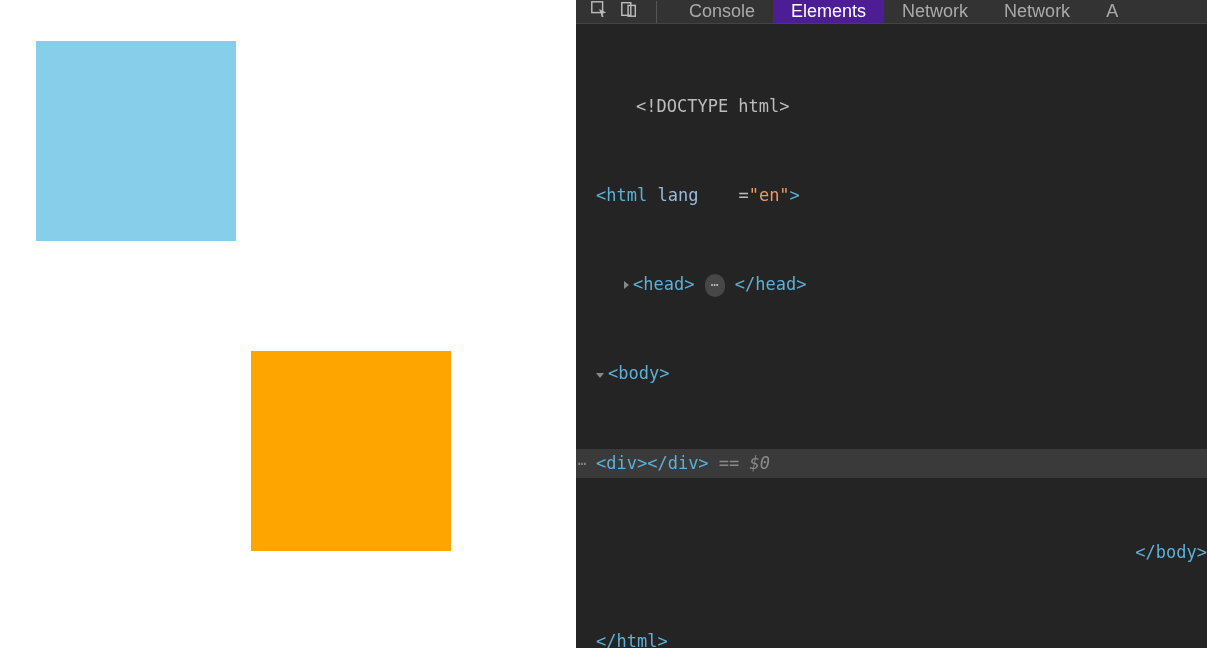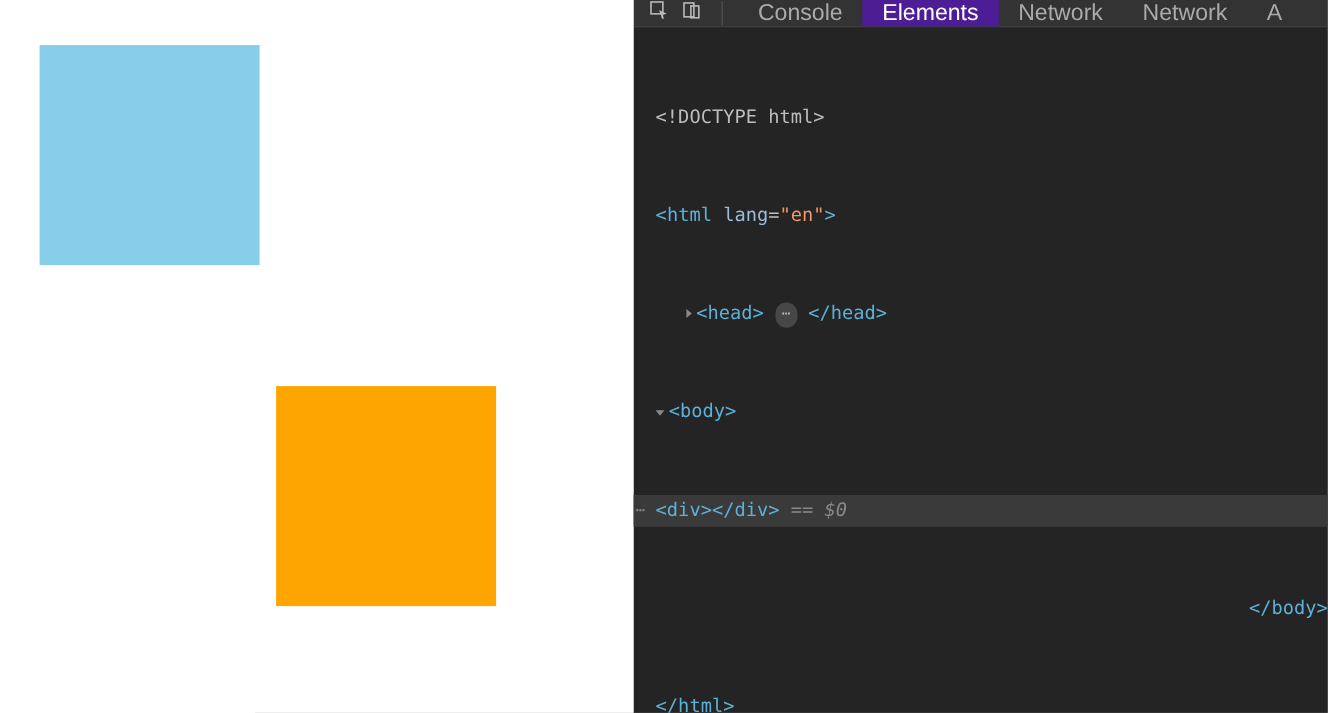--- a/index.html
+++ b/index.html
@@ -42,21 +42,21 @@
     height: 648px;
   }
 
   
   .top-tabs {
     display: flex;
     align-items: center;
     height: 40px;
     background: #333333;
     border-bottom: 1px solid #444;
-    font-size: 21px;
+    font-size: 18px;
   }
   .top-tabs .icon-group {
     display: flex;
     align-items: center;
     gap: 12px;
     padding: 0 14px;
     color: #ccc;
   }
   .top-tabs .icon-group svg { width: 18px; height: 18px; stroke: #bbb; fill: none; stroke-width: 1.6; }
   .top-tabs .tab {
@@ -90,21 +90,21 @@
     content: "⋯";
     position: absolute;
     left: 2px;
     color: #888;
     font-size: 14px;
     top: 2px;
   }
   .tok-angle, .tok-tag { color: #5db0d7; }
   .tok-attrname { color: #9bbbdc; }
   .tok-attrval { color: #f29766; }
-  .tok-gray { color: #bdbdbd; }
+  .tok-gray { color: #bdbdbd; margin-left: 40px; }
   .tok-dim { color: #8a8a8a; }
   .tok-italic { font-style: italic; }
   .tri {
     display: inline-block;
     width: 0; height: 0;
     border-left: 5px solid #888;
     border-top: 4px solid transparent;
     border-bottom: 4px solid transparent;
     margin-right: 4px;
     vertical-align: 1px;

